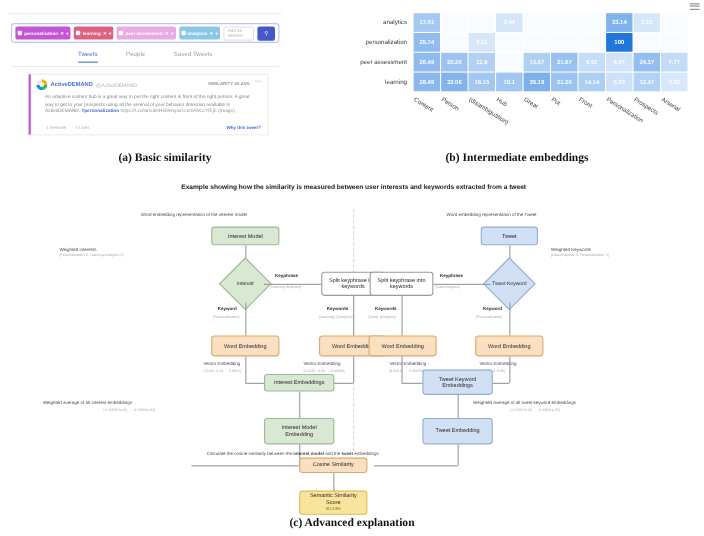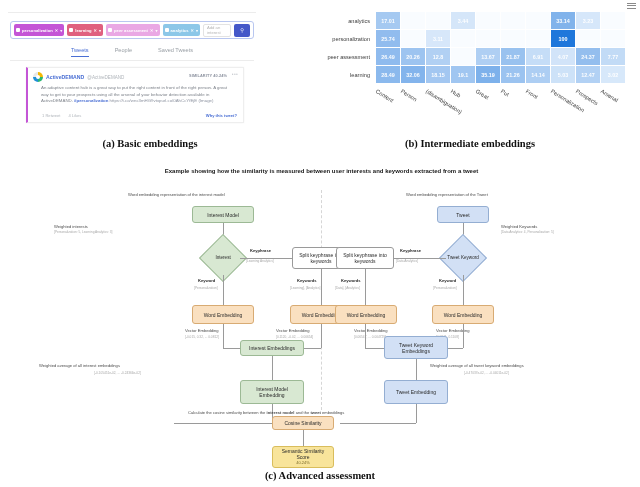--- a/index.html
+++ b/index.html
@@ -220,21 +220,21 @@
       </div>
       <div class="tw-foot">
         <span>1 Retweet</span>
         <span>4 Likes</span>
         <span class="tw-why">Why this tweet?</span>
       </div>
     </div>
 
   </div>
 </div>
-<div class="caption" id="cap-a">(a) Basic embeddings</div>
+<div class="caption" id="cap-a">(a) Basic similarity</div>
 
 <div id="panel-b">
   <div class="hamburger">
       <i></i>
       <i></i>
       <i></i>
     </div>
   <div class="hm-rowlabels" id="hm-rowlabels">
       <div class="hm-rowlabel">analytics</div>
       <div class="hm-rowlabel">personalization</div>
@@ -395,13 +395,13 @@
 
     <div class="node n-orange" style="left:218px; top:258px; width:62px; height:14px;">Cosine Similarity</div>
     <div class="vline" style="left:249px; top:272px; height:18px;"></div>
 
     <div class="node n-yellow" style="left:218px; top:288px; width:62px; height:22px; flex-direction:column;">
       <span>Semantic Similarity Score</span>
       <span style="font-size:4px;color:#7a6a2a;">40.24%</span>
     </div>
   </div>
 </div>
-<div class="caption" id="cap-c">(c) Advanced assessment</div>
+<div class="caption" id="cap-c">(c) Advanced explanation</div>
 
 </body></html>

